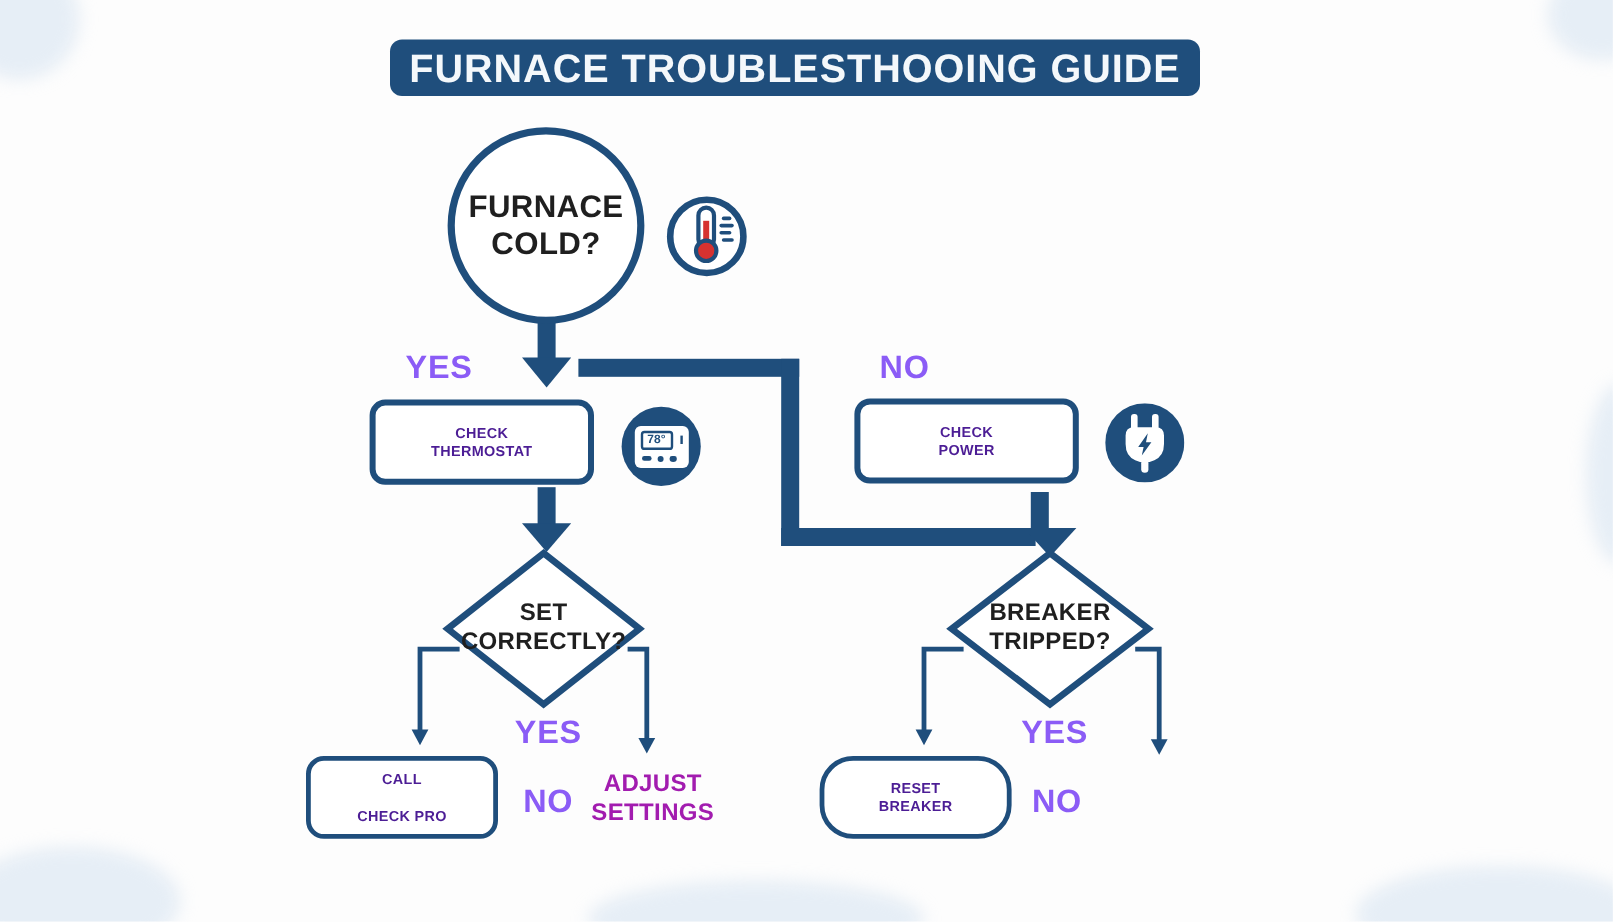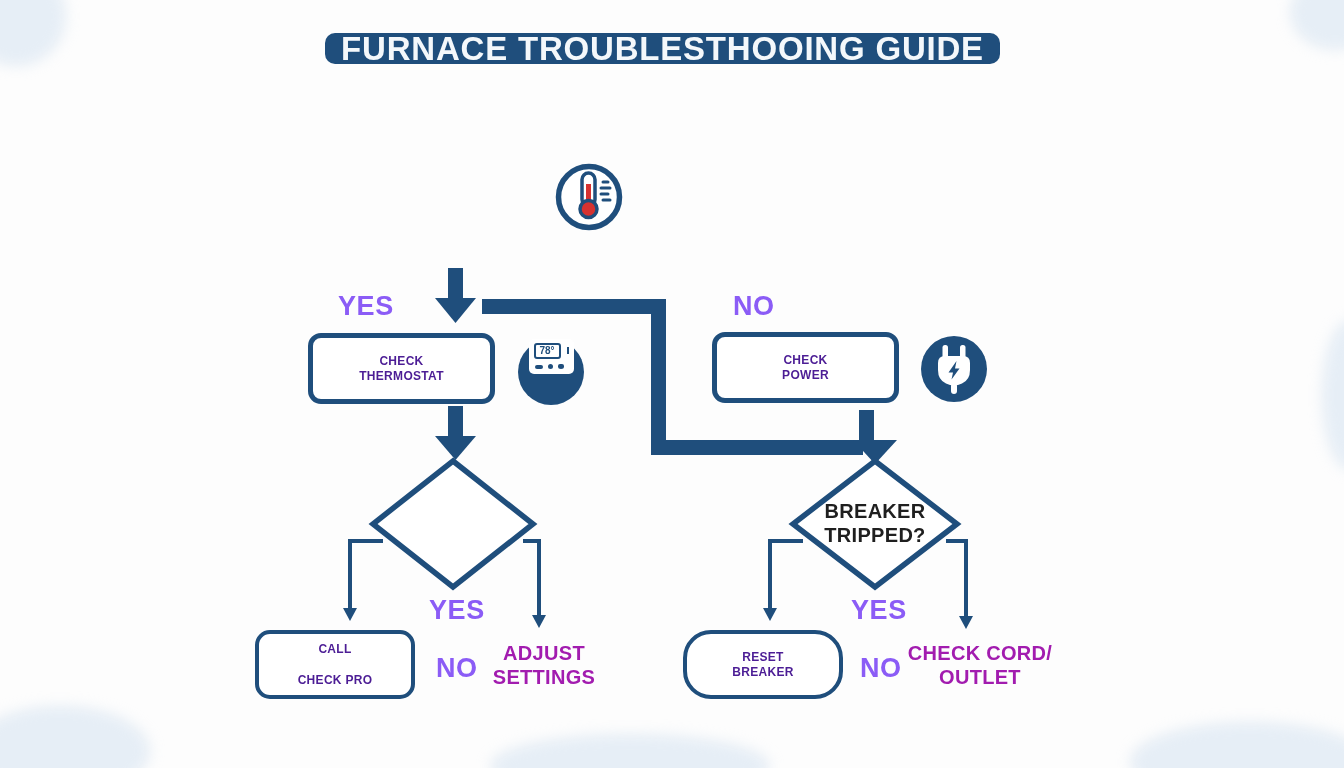--- a/index.html
+++ b/index.html
@@ -16,21 +16,21 @@
   .blob.b1 { left:-34px; top:-34px; width:100px; height:100px; }
   .blob.b2 { left:1290px; top:-26px; width:90px; height:76px; }
   .blob.b3 { left:1322px; top:320px; width:56px; height:150px; }
   .blob.b4 { left:-30px; top:706px; width:180px; height:90px; }
   .blob.b5 { left:490px; top:734px; width:280px; height:64px; }
   .blob.b6 { left:1130px; top:722px; width:240px; height:80px; }
 
   svg.layer { position:absolute; left:0; top:0; }
 
   .title-banner {
-    position:absolute; left:325px; top:33px; width:675px; height:31px;
+    position:absolute; left:325px; top:33px; width:675px; height:47px;
     background:#1f4e7c; border-radius:10px;
     display:flex; align-items:center; justify-content:center;
     color:#f4f8fb; font-size:33px; font-weight:bold; letter-spacing:.8px;
     white-space:nowrap;
   }
 
   .node-circle {
     position:absolute; left:373px; top:106px; width:164px; height:164px;
     background:#fff; border:6px solid #1f4e7c; border-radius:50%;
     display:flex; flex-direction:column; align-items:center; justify-content:center;
@@ -75,21 +75,21 @@
   .end-adjust { left:480px; top:641px; width:128px; }
   .end-cord   { left:900px; top:641px; width:160px; }
 
   
   .icon-thermometer { position:absolute; left:552px; top:160px; width:74px; height:74px; }
 
   
   .icon-thermostat {
     position:absolute; left:518px; top:339px; width:66px; height:66px;
     background:#1f4e7c; border-radius:50%;
-    display:flex; align-items:flex-start; justify-content:center;
+    display:flex; align-items:center; justify-content:center;
   }
   .tstat-device { position:relative; width:45px; height:35px; background:#fff; border-radius:5px; }
   .tstat-display {
     position:absolute; left:5px; top:4px; width:27px; height:16px;
     border:2px solid #1f4e7c; border-radius:3px;
     font-size:10px; font-weight:bold; color:#1f4e7c; line-height:12px; text-align:center;
   }
   .tstat-tick { position:absolute; right:4px; top:8px; width:3px; height:7px; border-left:2px solid #1f4e7c; }
   .tstat-buttons { position:absolute; left:6px; bottom:5px; display:flex; gap:5px; align-items:center; }
   .tstat-buttons span { display:block; background:#1f4e7c; }
@@ -140,20 +140,24 @@
       <polygon points="959,616 973,616 966,629"></polygon>
     </g>
     <polygon points="453,461 533,524 453,587 373,524" fill="#ffffff" stroke="#1f4e7c" stroke-width="5.5"></polygon>
     <polygon points="875,461 957,524 875,587 793,524" fill="#ffffff" stroke="#1f4e7c" stroke-width="5.5"></polygon>
   </svg>
 
   <div class="title-banner">
     <span>FURNACE TROUBLESTHOOING GUIDE</span>
   </div>
 
+  <div class="node-circle">
+    <span>FURNACE</span>
+    <span>COLD?</span>
+  </div>
 
   <div class="icon-thermometer">
     <svg width="74" height="74" viewBox="0 0 74 74">
       <circle cx="37" cy="37" r="30.5" fill="#ffffff" stroke="#1f4e7c" stroke-width="5.5"></circle>
       <rect x="30" y="13" width="13" height="33" rx="6.5" fill="#ffffff" stroke="#1f4e7c" stroke-width="3.5"></rect>
       <rect x="34" y="24" width="5" height="22" fill="#d63230"></rect>
       <circle cx="36.5" cy="49" r="8.5" fill="#d63230" stroke="#1f4e7c" stroke-width="3.5"></circle>
       <g stroke="#1f4e7c" stroke-width="3" stroke-linecap="round">
         <line x1="51" y1="22" x2="56" y2="22"></line>
         <line x1="49" y1="28" x2="58" y2="28"></line>
@@ -192,20 +196,24 @@
     <svg width="66" height="66" viewBox="0 0 66 66">
       <circle cx="33" cy="33" r="33" fill="#1f4e7c"></circle>
       <rect x="21.5" y="9" width="5.5" height="14" rx="2.5" fill="#ffffff"></rect>
       <rect x="39" y="9" width="5.5" height="14" rx="2.5" fill="#ffffff"></rect>
       <path d="M17 27 Q17 20 24 20 L42 20 Q49 20 49 27 L49 34 Q49 44 41 47.5 Q37 49.5 33 49.5 Q29 49.5 25 47.5 Q17 44 17 34 Z" fill="#ffffff"></path>
       <rect x="30" y="47" width="6" height="11" rx="3" fill="#ffffff"></rect>
       <polygon points="35.5,25 27.5,36.5 32,36.5 30.5,43.5 38.5,32.5 34,32.5" fill="#1f4e7c"></polygon>
     </svg>
   </div>
 
+  <div class="diamond-text dt-left">
+    <div>SET</div>
+    <div>CORRECTLY?</div>
+  </div>
 
   <div class="diamond-text dt-right">
     <div>BREAKER</div>
     <div>TRIPPED?</div>
   </div>
 
   <div class="branch-label lbl-set-yes">YES</div>
   <div class="node-box box-call">
     <span>CALL</span>
     <span>CHECK PRO</span>
@@ -215,18 +223,14 @@
     <div>ADJUST</div>
     <div>SETTINGS</div>
   </div>
 
   <div class="branch-label lbl-brk-yes">YES</div>
   <div class="node-box box-reset">
     <span>RESET</span>
     <span>BREAKER</span>
   </div>
   <div class="branch-label lbl-brk-no">NO</div>
-  <div class="end-text end-cord">
-    <div>CHECK CORD/</div>
-    <div>OUTLET</div>
-  </div>
 
 </div>
 
 </body></html>

